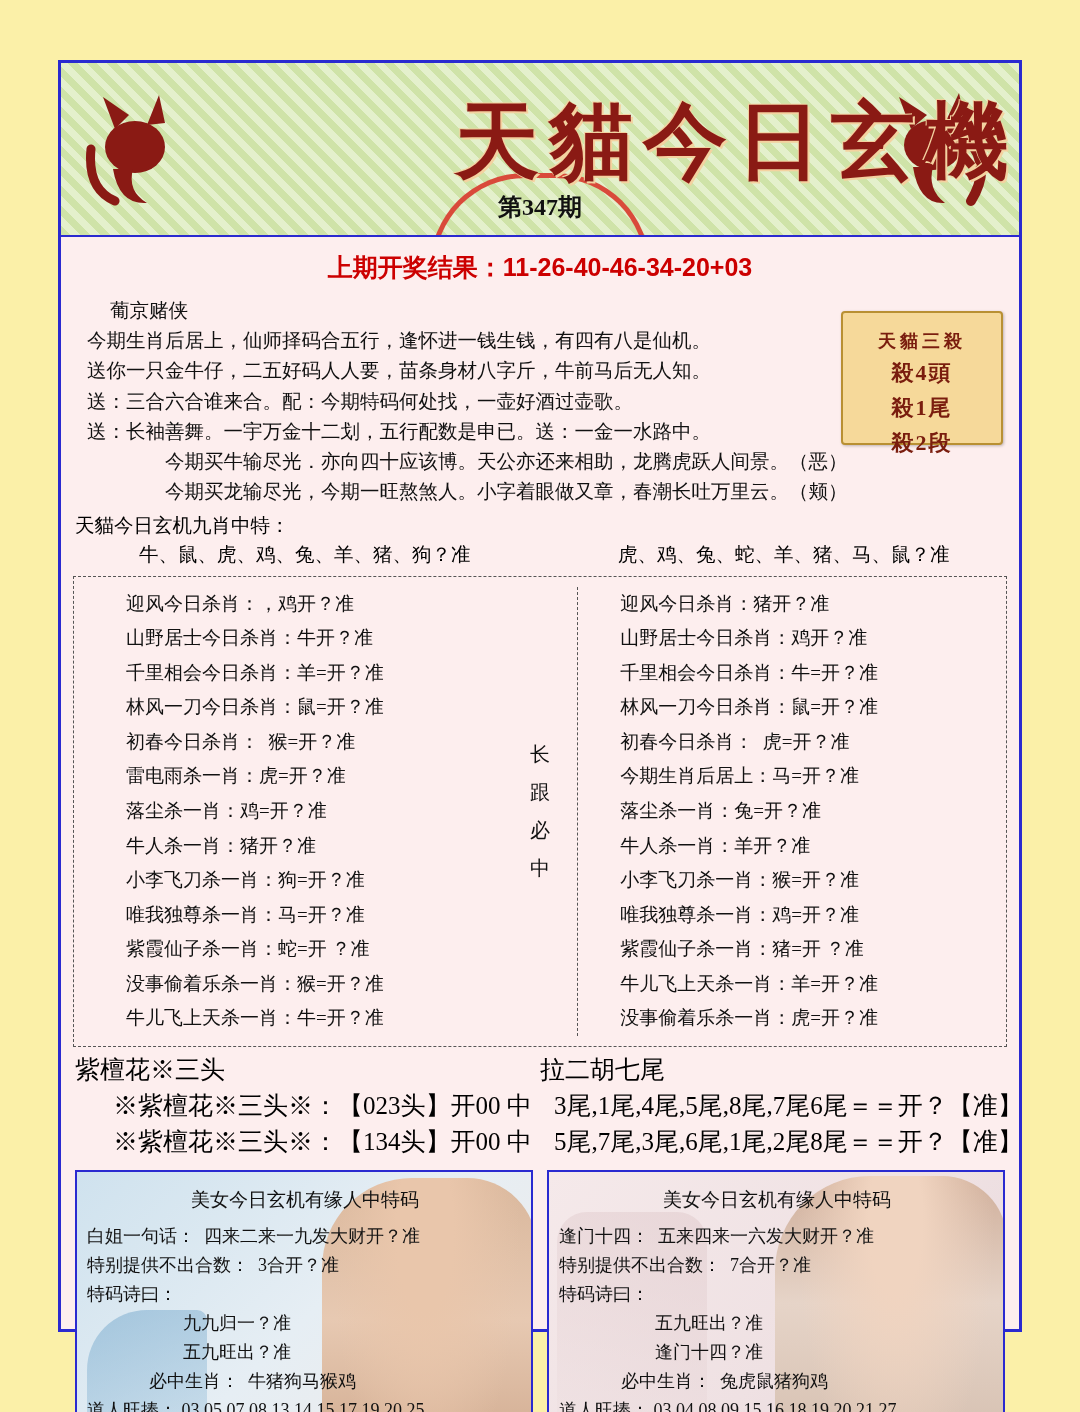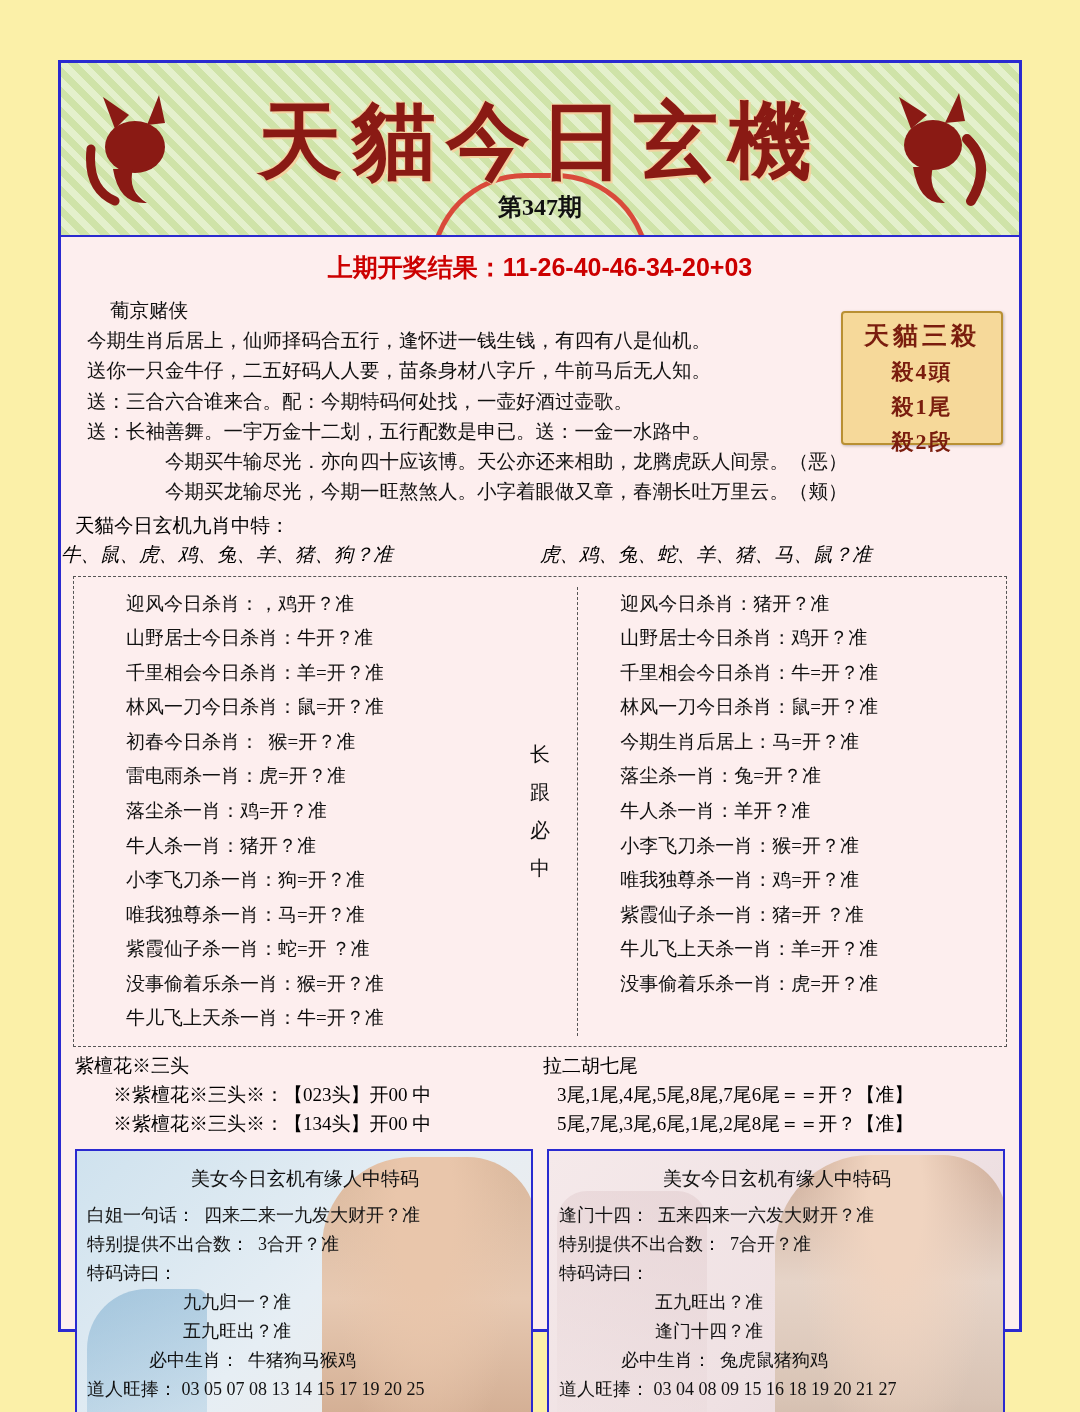--- a/index.html
+++ b/index.html
@@ -22,21 +22,21 @@
     background:
       repeating-linear-gradient(45deg,#cfe3a8 0px,#cfe3a8 7px,#e4f0cc 7px,#e4f0cc 14px);
     border-bottom:2px solid #2a2ad0;
     overflow:hidden;
   }
   .cat{position:absolute;font-size:0;}
   .cat svg{display:block;}
   .cat-left{left:24px;top:26px;}
   .cat-right{right:20px;top:24px;}
   .banner-title{
-    position:absolute;left:0;right:0;top:22px;text-align:center;
+    position:absolute;left:0;right:0;top:22px;text-align:right;
     font-family:"Liberation Serif","DejaVu Serif",serif;
     font-size:84px;font-weight:bold;color:#8a1a14;
     letter-spacing:10px;
     text-shadow:2px 2px 0 #f4d2a0,-1px -1px 0 #f4d2a0;
   }
   .banner-arc{
     position:absolute;left:50%;top:110px;transform:translateX(-50%);
     width:210px;height:90px;border:5px solid #d94a3a;border-bottom:none;
     border-radius:110px 110px 0 0;
   }
@@ -50,43 +50,43 @@
     font-size:25px;color:#cc0000;font-weight:bold;
   }
   .result .nums{font-family:"Liberation Sans",sans-serif;}
   
   .badge{
     position:absolute;right:16px;top:248px;width:158px;height:130px;
     background:#f6d99a;border:2px solid #b99033;border-radius:4px;
     text-align:center;color:#7a1d0e;font-weight:bold;
     box-shadow:1px 1px 3px rgba(0,0,0,.25);
   }
-  .badge .b1{font-size:25px;margin-top:6px;letter-spacing:4px;}
+  .badge .b1{font-size:18px;margin-top:16px;letter-spacing:4px;}
   .badge .b2,.badge .b3,.badge .b4{font-size:22px;margin-top:5px;letter-spacing:2px;}
   
   .poem{margin:12px 0 0 26px;color:#111;font-size:19.5px;line-height:1.55;}
   .poem .small-head{margin-left:23px;}
   .poem .indent1{margin-left:78px;}
   .zodiac-head{margin:4px 0 0 14px;font-size:19.5px;}
   .zodiac-row{display:flex;margin:2px 0 8px 0;font-size:19.5px;}
-  .zodiac-row .col{width:50%;box-sizing:border-box;font-style:italic;}
+  .zodiac-row .col{width:50%;padding-left:78px;box-sizing:border-box;}
   
   .dashbox{
     margin:0 12px;border:1px dashed #555;position:relative;
     display:flex;padding:10px 0 10px 0;min-height:336px;box-sizing:border-box;
   }
   .dashcol{width:46%;padding-left:52px;box-sizing:border-box;}
   .dashcol.right{width:46%;padding-left:42px;border-left:1px dashed #555;}
   .dashmid{
     width:8%;display:flex;flex-direction:column;align-items:center;justify-content:center;
     font-size:20px;line-height:1.9;color:#111;
   }
   .kline{font-size:19px;line-height:1.82;color:#111;white-space:pre;}
   
-  .lower{display:flex;margin:6px 14px 0 14px;font-size:19px;justify-content:center;}
+  .lower{display:flex;margin:6px 14px 0 14px;font-size:25px;justify-content:center;}
   .lower .lcol{width:50%;}
   .lower .lcol.right{padding-left:6px;}
   .lower .title{margin-bottom:2px;}
   .lower .line{margin:3px 0 0 38px;white-space:pre;}
   .lower .lcol.right .line{margin-left:14px;}
   
   .panels{display:flex;gap:14px;margin:12px 14px 0 14px;}
   .panel{
     position:relative;width:50%;height:382px;border:2px solid #2a2ad0;
     overflow:hidden;box-sizing:border-box;
@@ -201,20 +201,21 @@
       <div>长</div>
       <div>跟</div>
       <div>必</div>
       <div>中</div>
     </div>
     <div class="dashcol right">
       <div class="kline">迎风今日杀肖：猪开？准</div>
       <div class="kline">山野居士今日杀肖：鸡开？准</div>
       <div class="kline">千里相会今日杀肖：牛=开？准</div>
       <div class="kline">林风一刀今日杀肖：鼠=开？准</div>
+      <div class="kline">初春今日杀肖：  虎=开？准</div>
       <div class="kline">今期生肖后居上：马=开？准</div>
       <div class="kline">落尘杀一肖：兔=开？准</div>
       <div class="kline">牛人杀一肖：羊开？准</div>
       <div class="kline">小李飞刀杀一肖：猴=开？准</div>
       <div class="kline">唯我独尊杀一肖：鸡=开？准</div>
       <div class="kline">紫霞仙子杀一肖：猪=开 ？准</div>
       <div class="kline">牛儿飞上天杀一肖：羊=开？准</div>
       <div class="kline">没事偷着乐杀一肖：虎=开？准</div>
     </div>
   </div>

